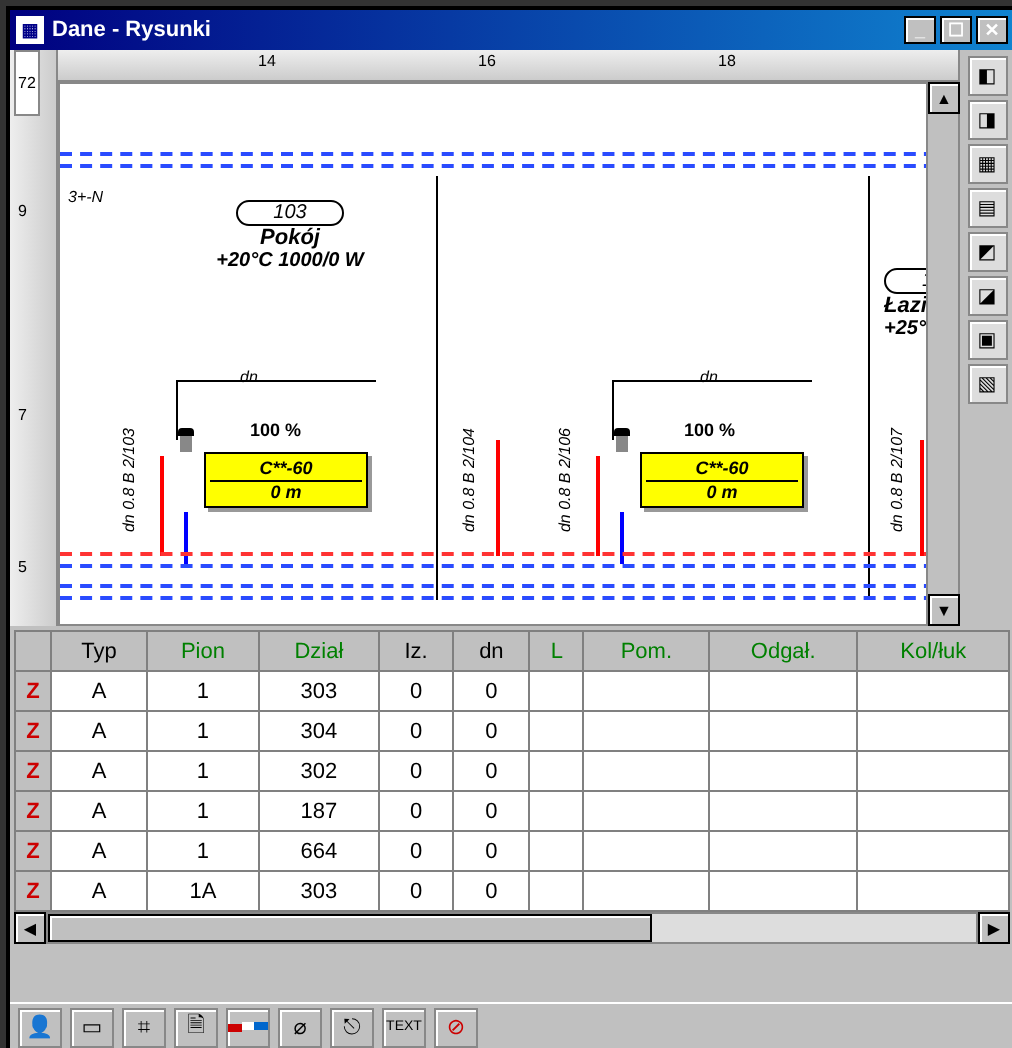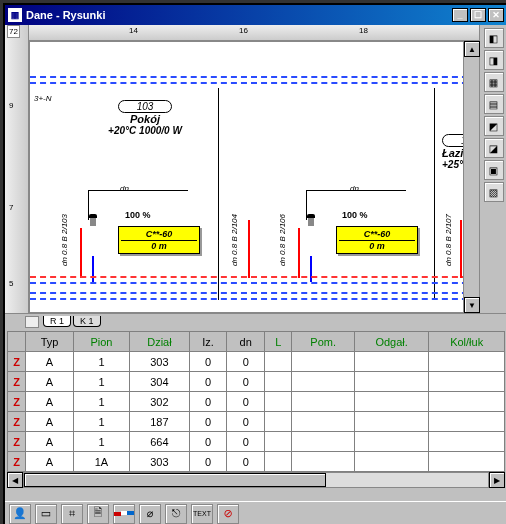--- a/index.html
+++ b/index.html
@@ -6,34 +6,34 @@
   body { margin: 0; background: #333; padding: 3px; }
   .window { width: 506px; height: 524px; background: #c0c0c0; border: 2px solid #000; box-shadow: inset 1px 1px 0 #fff, inset -1px -1px 0 #555; display: flex; flex-direction: column; }
   .titlebar { background: linear-gradient(to right, #000080, #1084d0); color: #fff; display: flex; align-items: center; padding: 2px 3px; height: 20px; font-size: 11px; font-weight: bold; }
   .title-icon { width: 14px; height: 14px; background: #fff; margin-right: 4px; display: inline-flex; align-items: center; justify-content: center; font-size: 9px; color: #008; }
   .title-text { flex: 1; }
   .win-btns { display: flex; gap: 2px; }
   .win-btn { width: 16px; height: 14px; background: #c0c0c0; border: 1px solid #000; box-shadow: inset 1px 1px 0 #fff; font-size: 9px; display: flex; align-items: center; justify-content: center; cursor: pointer; font-family: sans-serif; }
   .content { flex: 1; display: flex; flex-direction: column; overflow: hidden; }
   .draw-area-wrap { height: 288px; display: flex; position: relative; }
   .left-ruler { width: 24px; background: linear-gradient(to right,#eee,#ccc); border-right: 1px solid #888; font-size: 8px; position: relative; }
-  .left-ruler .coord { position:absolute; top:0; left:2px; background:#fff; border:1px solid #888; padding:1px 1px; font-size:8px; }
+  .left-ruler .coord { position:absolute; top:0; left:2px; background:#fff; border:1px solid #888; padding:11px 1px; font-size:8px; }
   .left-ruler .tick { position:absolute; left:4px; font-size:8px; }
   .top-ruler { height: 16px; background: linear-gradient(#eee,#ccc); border-bottom: 1px solid #888; margin-left: 0px; font-size: 8px; position: relative; }
   .top-ruler .num { position: absolute; top: 1px; font-size: 8px; }
   .canvas-wrap { flex: 1; display: flex; flex-direction: column; position: relative; }
   .canvas { flex: 1; background: #fff; position: relative; overflow: hidden; border: 1px solid #888; }
   .right-strip { width: 28px; background: #c0c0c0; display: flex; flex-direction: column; align-items: center; padding-top: 2px; border-left:1px solid #888;}
   .vscroll { position:absolute; right:0; top:16px; bottom:0; width:16px; background:#c0c0c0; border-left:1px solid #888;}
   .vscroll-btn { width:16px;height:16px;background:#c0c0c0;border:1px solid #000;box-shadow:inset 1px 1px #fff;display:flex;align-items:center;justify-content:center;font-size:8px;cursor:pointer;}
   .room-label { position: absolute; text-align: center; font-size: 10px; }
   .room-id { display:inline-block; border: 1px solid #000; border-radius: 10px; padding: 0 18px; font-style: italic; font-size: 10px; background:#fff;}
   .room-name { font-style: italic; font-weight: bold; font-size: 11px; }
   .room-info { font-style: italic; font-weight: bold; font-size: 10px; }
-  .radiator-box { position: absolute; background: #ffff00; border: 1px solid #000; box-shadow: 2px 2px 0 #999; text-align: center; font-size: 9px; font-weight: bold; font-style: italic; padding: 2px; margin-left: 16px; }
+  .radiator-box { position: absolute; background: #ffff00; border: 1px solid #000; box-shadow: 2px 2px 0 #999; text-align: center; font-size: 9px; font-weight: bold; font-style: italic; padding: 2px; }
   .radiator-box .line1 { border-bottom: 1px solid #000; padding-bottom: 1px; }
   .pct { position:absolute; font-size:9px; font-weight:bold; }
   .dn  { position:absolute; font-size:8px; font-style:italic; }
   .vpipe-label { position:absolute; font-size:8px; font-style:italic; writing-mode: vertical-rl; transform: rotate(180deg); }
   .pipe-red { position:absolute; background:#f00; }
   .pipe-blue { position:absolute; background:#00f; }
   .dashed-blue { position:absolute; border-top:2px dashed #2a4bff; height:0; }
   .dashed-red  { position:absolute; border-top:2px dashed #f33; height:0; }
   .sheet-tabs { height: 16px; display: flex; align-items: center; background: #c0c0c0; font-size: 9px; padding-left: 20px; border-top:1px solid #888;}
   .sheet-tab { background: #fff; border: 1px solid #000; border-top: none; border-radius: 0 0 4px 4px; padding: 0 6px; margin-right: 2px; font-size: 9px; cursor:pointer; }
@@ -165,25 +165,20 @@
         <div class="side-icon">◨</div>
         <div class="side-icon">▦</div>
         <div class="side-icon">▤</div>
         <div class="side-icon">◩</div>
         <div class="side-icon">◪</div>
         <div class="side-icon">▣</div>
         <div class="side-icon">▧</div>
       </div>
     </div>
 
-    <div class="sheet-tabs">
-      <span style="width:14px;height:12px;border:1px solid #888;margin-right:4px;display:inline-block;background:#eee"></span>
-      <div class="sheet-tab">R 1</div>
-      <div class="sheet-tab inactive">K 1</div>
-    </div>
 
     <div class="grid-wrap">
       <div style="overflow:hidden">
       <table>
         <thead>
           <tr>
             <th class="corner"></th>
             <th>Typ</th>
             <th class="green">Pion</th>
             <th class="green">Dział</th>

